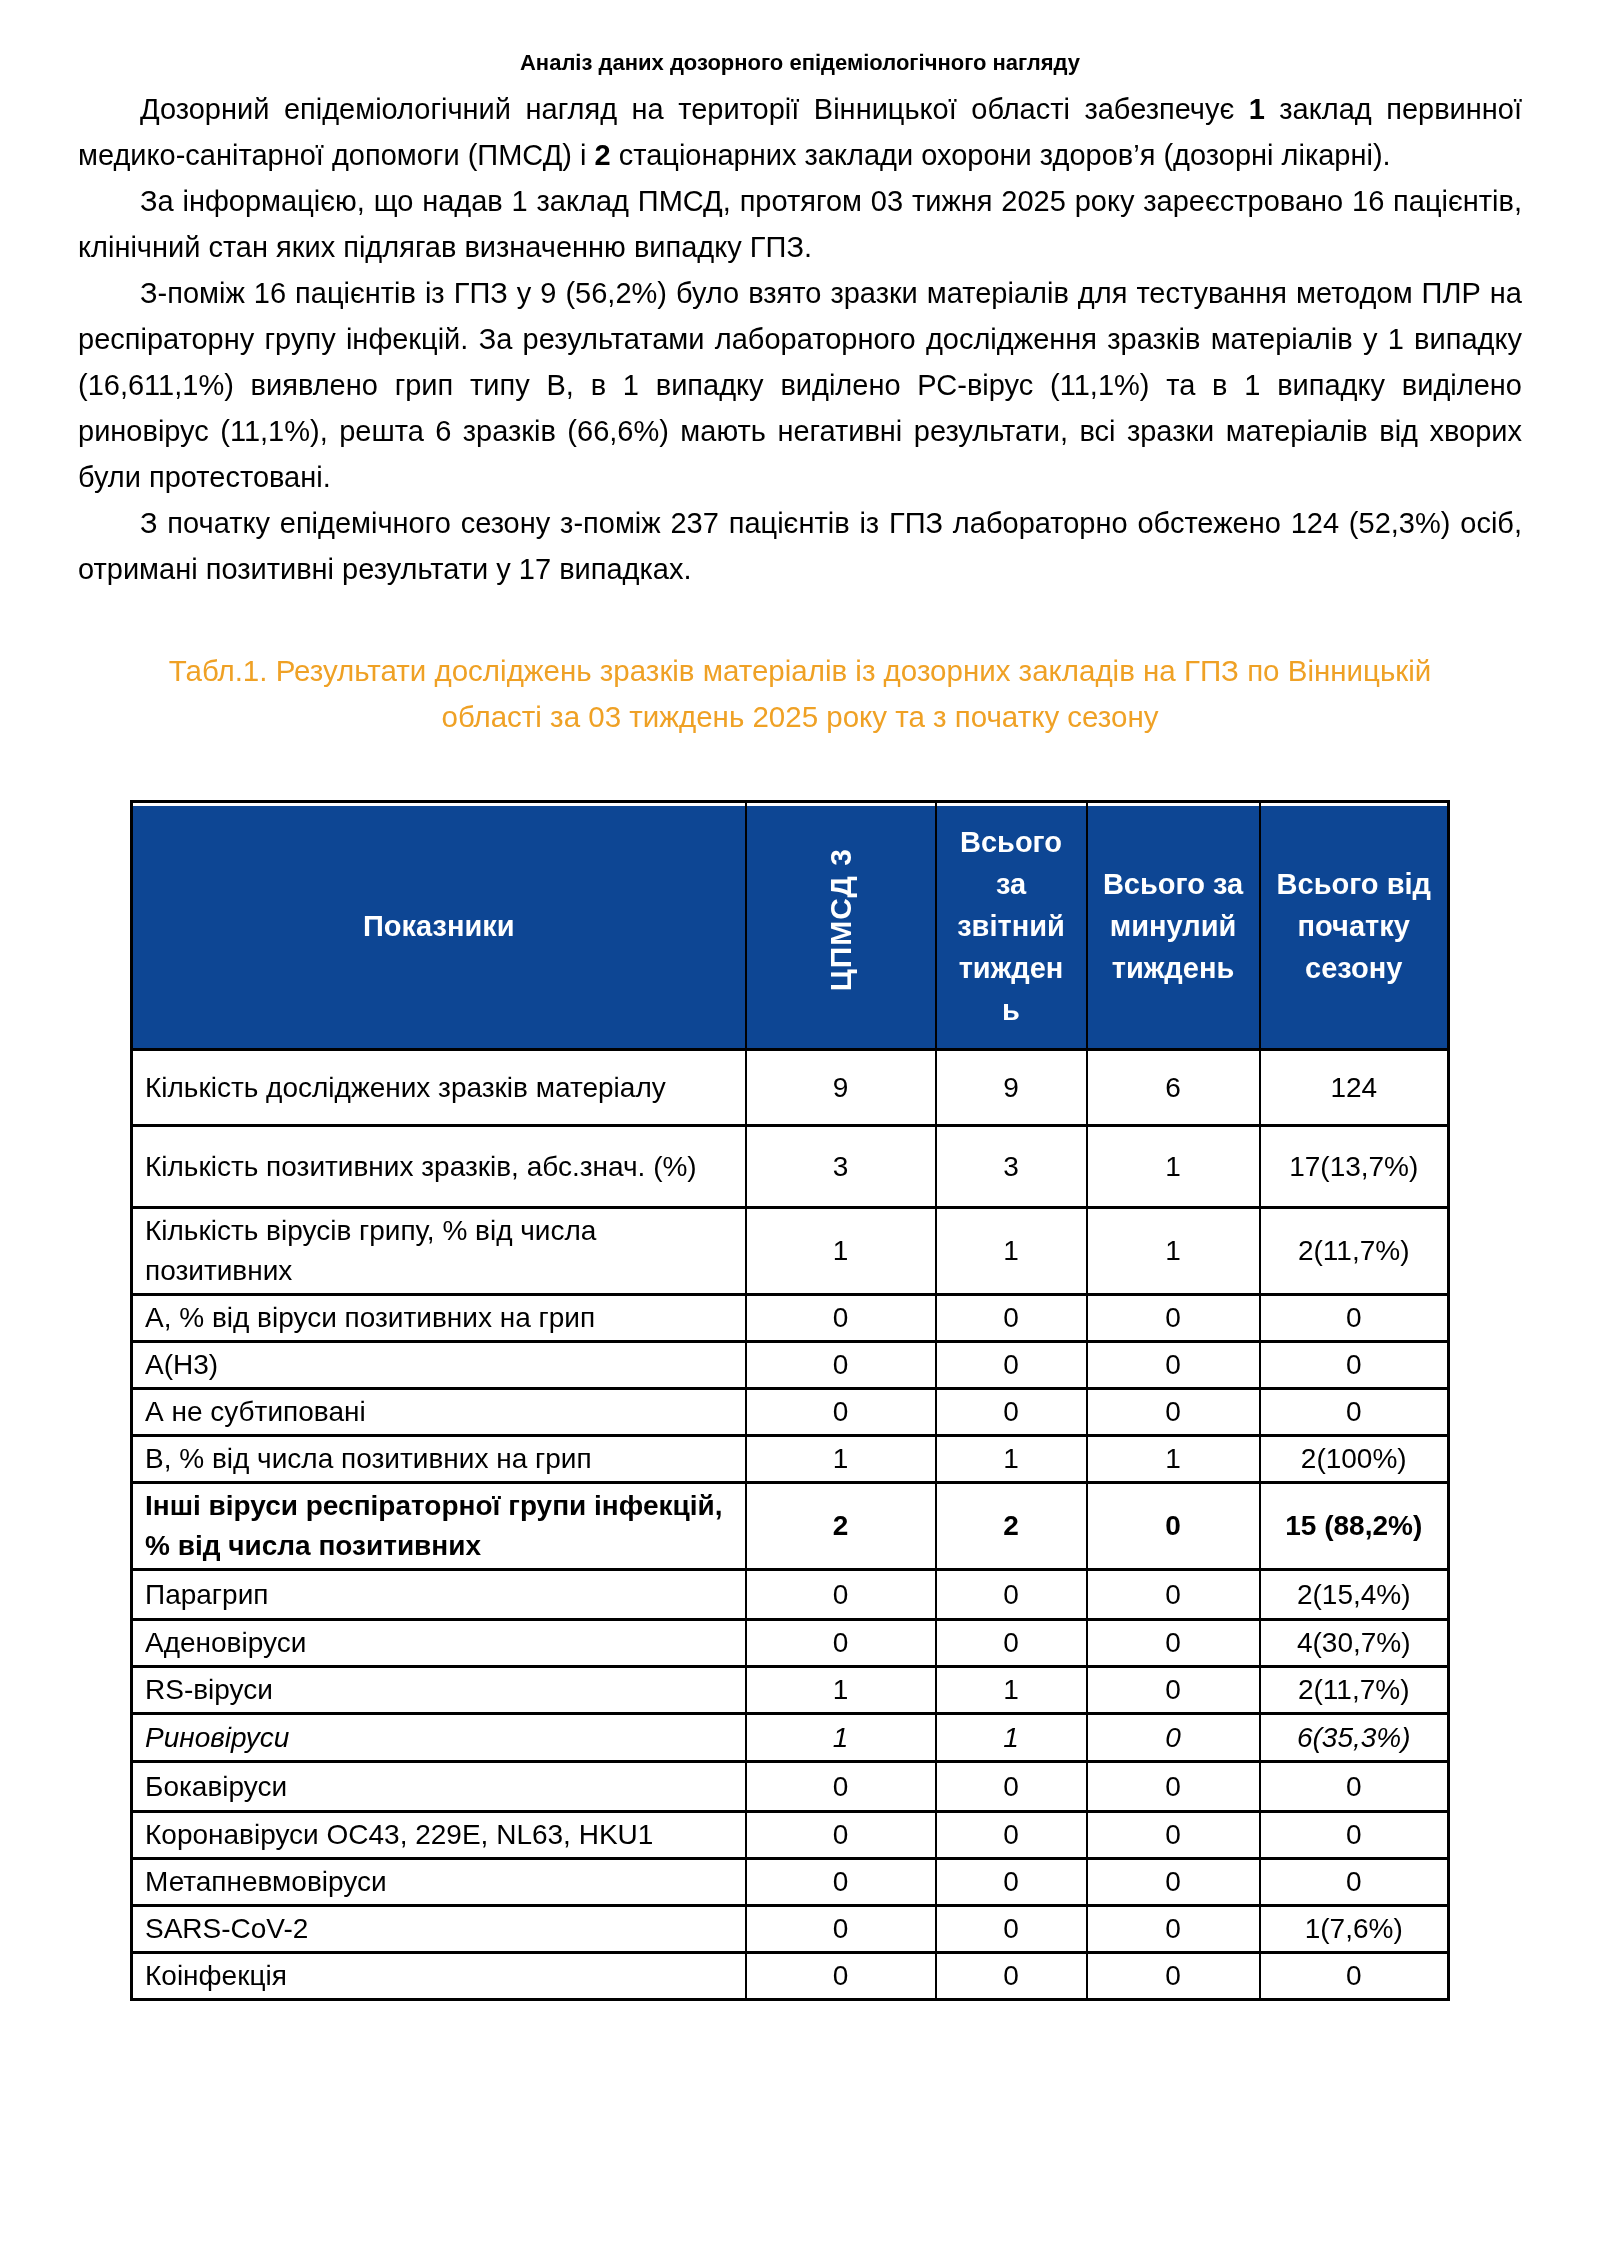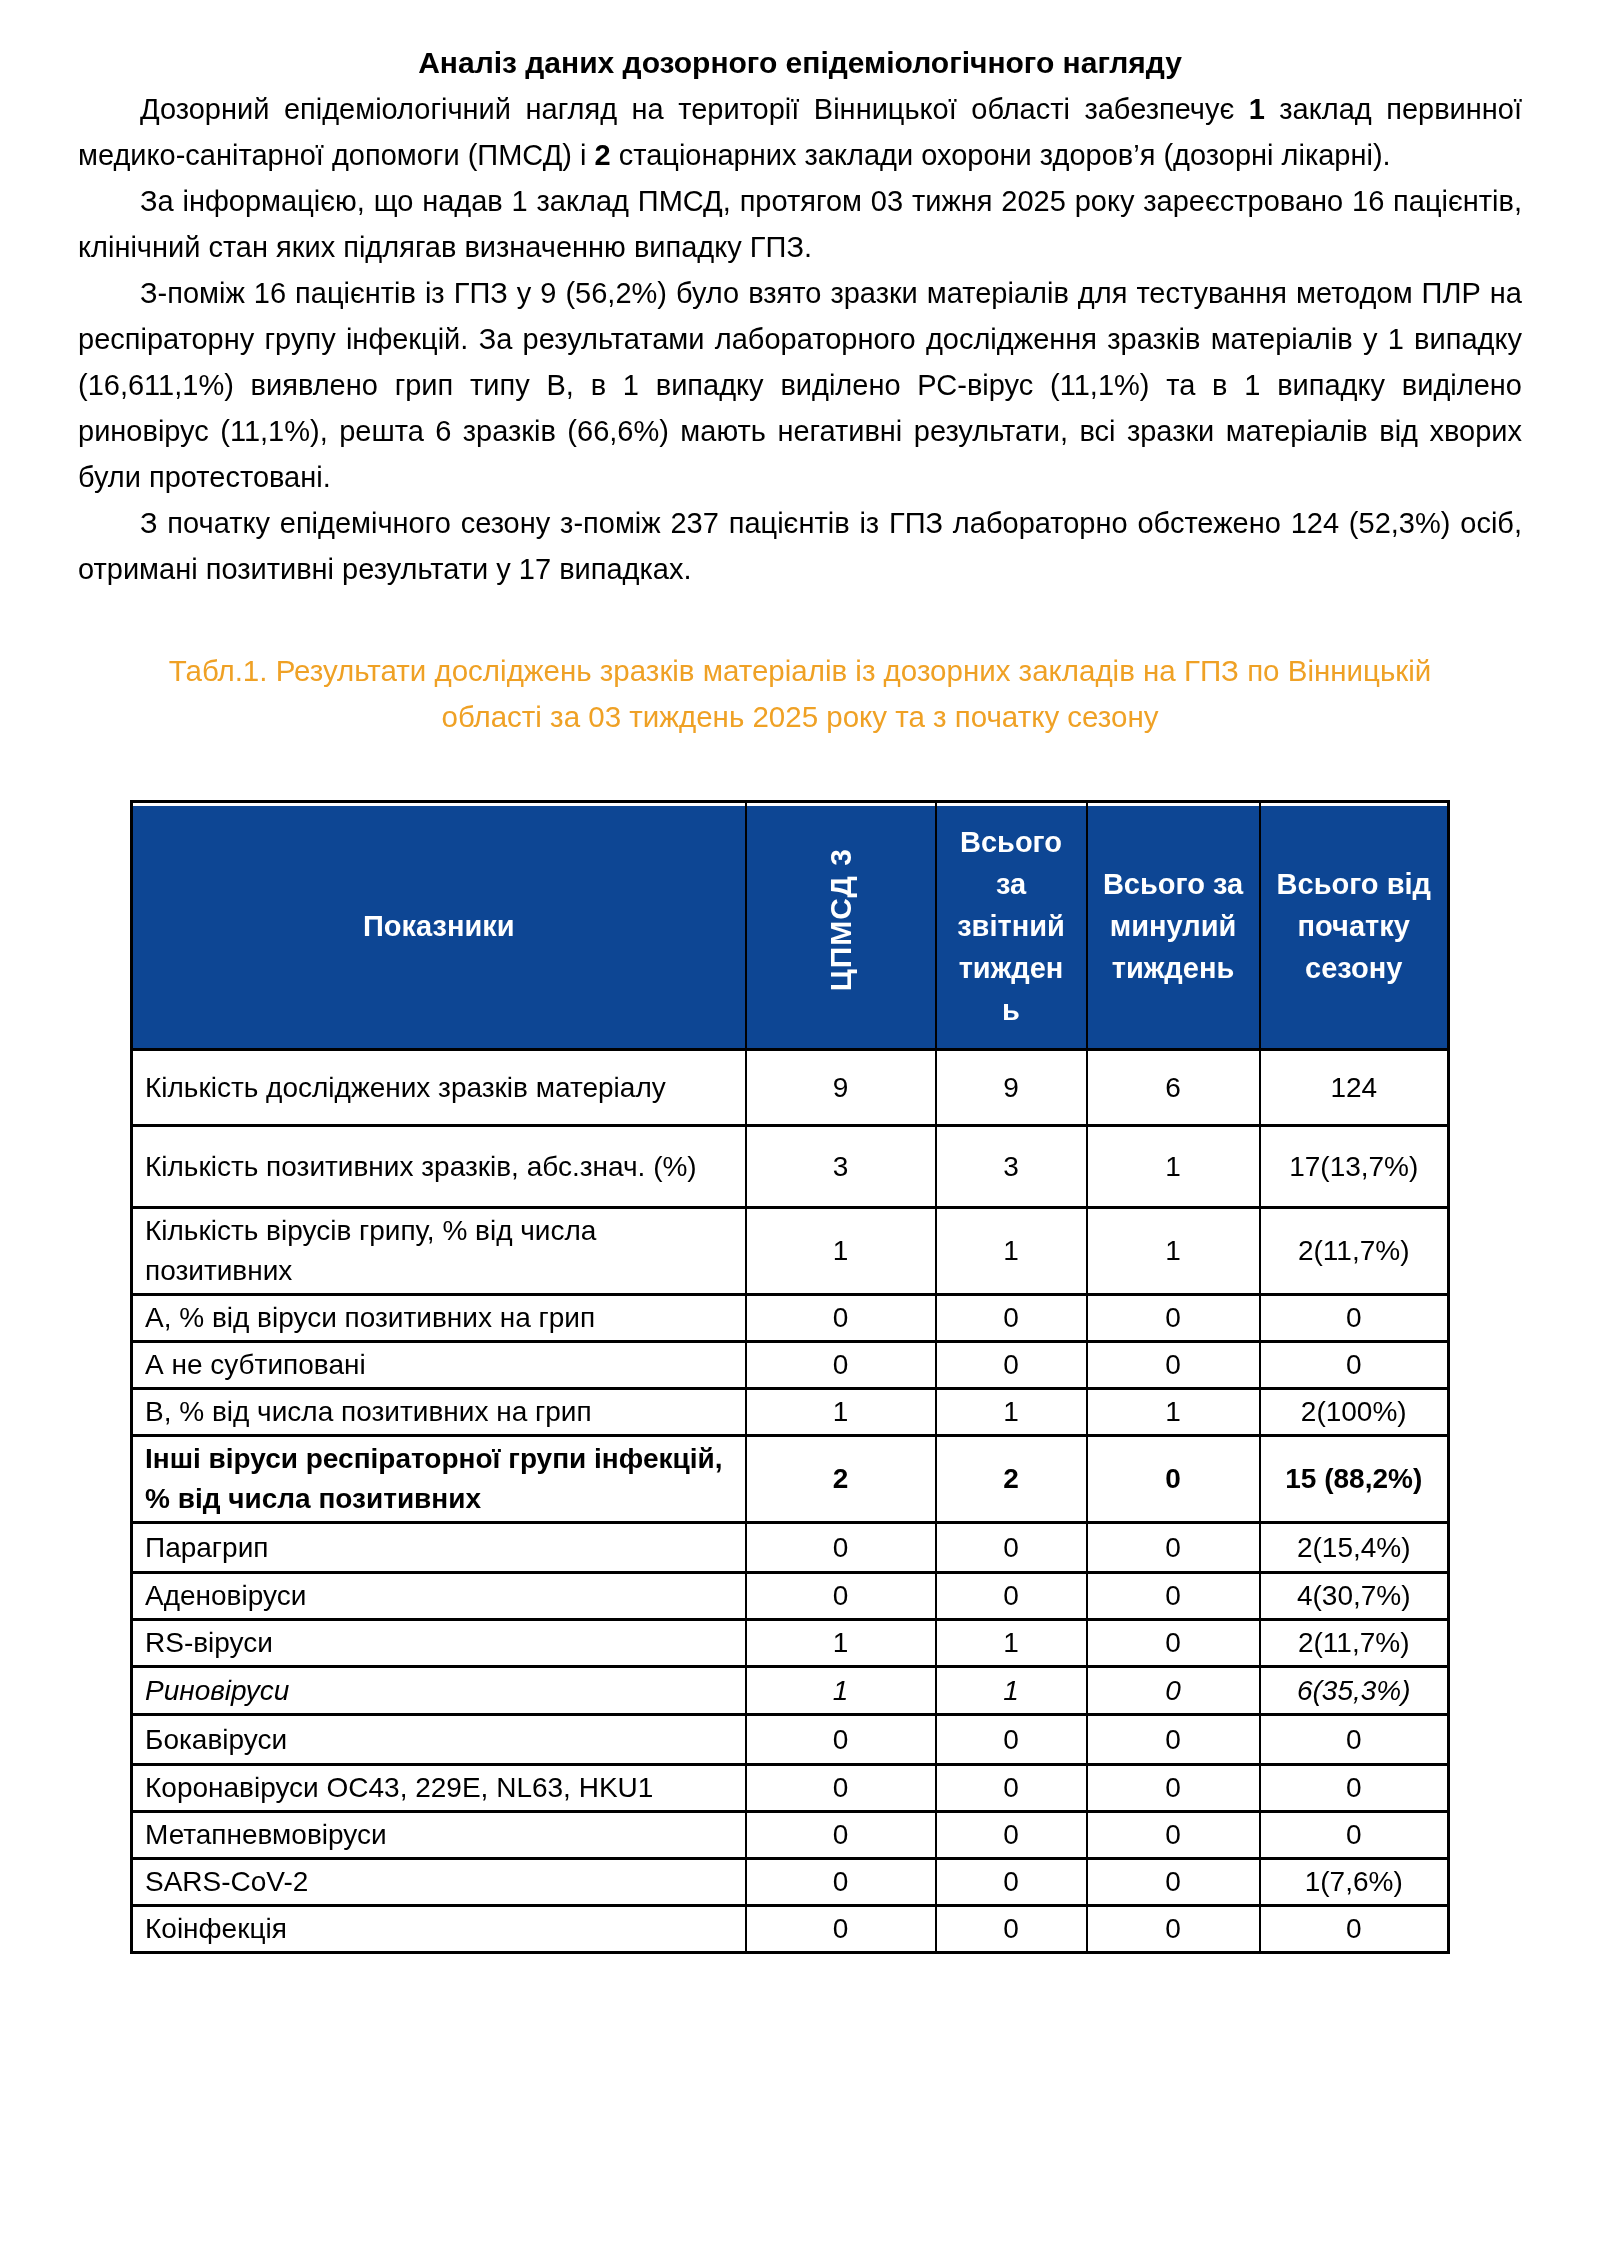--- a/index.html
+++ b/index.html
@@ -7,21 +7,21 @@
   body {
     width:1600px; height:2262px;
     font-family:"Liberation Sans","DejaVu Sans",sans-serif;
     color:#000;
     overflow:hidden;
   }
   .page { padding:40px 78px 0 78px; }
 
   .doc-title {
     text-align:center;
-    font-size:30px;
+    font-size:22px;
     font-weight:bold;
     line-height:46px;
   }
 
   .para {
     font-size:29px;
     line-height:46px;
     text-align:justify;
     text-indent:62px;
   }
@@ -144,20 +144,27 @@
           <td class="value-cell">1</td>
           <td class="value-cell">2(11,7%)</td>
         </tr>
         <tr style="height: 44px;">
           <td class="label-cell">А, % від віруси позитивних на грип</td>
           <td class="value-cell">0</td>
           <td class="value-cell">0</td>
           <td class="value-cell">0</td>
           <td class="value-cell">0</td>
         </tr>
+        <tr style="height: 42px;">
+          <td class="label-cell">А(H3)</td>
+          <td class="value-cell">0</td>
+          <td class="value-cell">0</td>
+          <td class="value-cell">0</td>
+          <td class="value-cell">0</td>
+        </tr>
         <tr style="height: 44px;">
           <td class="label-cell">А не субтиповані</td>
           <td class="value-cell">0</td>
           <td class="value-cell">0</td>
           <td class="value-cell">0</td>
           <td class="value-cell">0</td>
         </tr>
         <tr style="height: 42px;">
           <td class="label-cell">В, % від числа позитивних на грип</td>
           <td class="value-cell">1</td>

